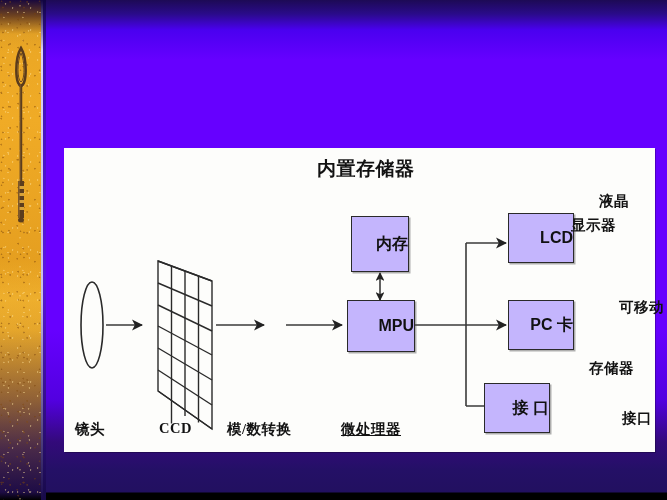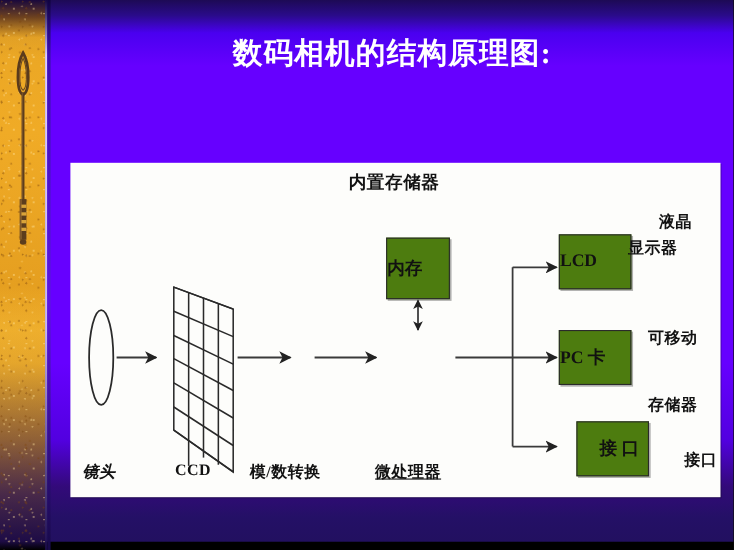--- a/index.html
+++ b/index.html
@@ -135,27 +135,27 @@
     color: #121212;
     font-family: "Liberation Serif", "DejaVu Serif", serif;
     font-size: 14.5px;
     font-weight: bold;
     white-space: nowrap;
     letter-spacing: .5px;
   }
   .box {
     position: absolute;
     border: 1.6px solid #2a2a2a;
-    background: #4d7c0f;
+    background: #c4b5fd;
     box-sizing: border-box;
     display: flex;
     align-items: center;
-    justify-content: flex-start;
+    justify-content: flex-end;
     color: #111;
-    font-family: Liberation Serif, serif;
+    font-family: Liberation Sans, sans-serif;
     font-size: 16px;
     font-weight: bold;
     box-shadow: 1.5px 1.5px 0 rgba(80,80,80,.45);
   }
 
   svg.diag {
     position: absolute;
     left: 0; top: 0;
     width: 591px; height: 304px;
     overflow: visible;
@@ -184,21 +184,20 @@
       <rect x="11" y="296" width="9" height="6" fill="#d9a33a"></rect>
       <rect x="11" y="310" width="9" height="6" fill="#d9a33a"></rect>
       <rect x="11" y="324" width="9" height="6" fill="#d9a33a"></rect>
       <rect x="11" y="338" width="9" height="6" fill="#d9a33a"></rect>
       <ellipse cx="14" cy="364" rx="6" ry="5" fill="#5c3d1d"></ellipse>
     </svg>
   </div>
   <div class="strip-edge a"></div>
   <div class="strip-edge b"></div>
 
-  <div class="title">数码相机的结构原理图:</div>
 
   <div class="panel">
 
     <svg class="diag" viewBox="0 0 591 304">
       <defs>
         <marker id="ah" viewBox="0 0 10 10" refX="9" refY="5" markerWidth="7" markerHeight="7" orient="auto-start-reverse">
           <path d="M 0 0 L 10 5 L 0 10 L 2.6 5 z" fill="#222"></path>
         </marker>
         <marker id="ahs" viewBox="0 0 10 10" refX="9" refY="5" markerWidth="5.5" markerHeight="5.5" orient="auto-start-reverse">
           <path d="M 0 0 L 10 5 L 0 10 L 2.6 5 z" fill="#222"></path>
@@ -236,47 +235,50 @@
 
       <line x1="402" y1="95" x2="402" y2="258" stroke="#3a3a3a" stroke-width="1.6"></line>
 
       <line x1="402" y1="95" x2="442" y2="95" stroke="#3a3a3a" stroke-width="1.6" marker-end="url(#ah)"></line>
 
       <line x1="402" y1="177" x2="442" y2="177" stroke="#3a3a3a" stroke-width="1.6" marker-end="url(#ah)"></line>
 
       <line x1="402" y1="258" x2="442" y2="258" stroke="#3a3a3a" stroke-width="1.6" marker-end="url(#ah)"></line>
     </svg>
 
-    <div class="lbl" style="left:253px; top:8px; font-size:16px;">内置存储器</div>
+    <div class="lbl" style="left:253px; top:8px; font-size:19px;">内置存储器</div>
 
     <div class="box" style="left:287px; top:68px; width:58px; height:56px;">
       <span>内存</span>
     </div>
 
 
+    <div class="box" style="left:283px; top:152px; width:68px; height:52px;">
+      <span>MPU</span>
+    </div>
 
     <div class="box" style="left:444px; top:152px; width:66px; height:50px;">
       <span>PC 卡</span>
     </div>
 
     <div class="box" style="left:444px; top:65px; width:66px; height:50px;">
       <span>LCD</span>
     </div>
 
-    <div class="box" style="left:460px; top:235px; width:66px; height:50px;padding-left:20px;">
+    <div class="box" style="left:420px; top:235px; width:66px; height:50px;padding-left:20px;">
       <span>接 口</span>
     </div>
 
-    <div class="lbl" style="left:11px;  top:272px;font-style:italic;">镜头</div>
+    <div class="lbl" style="left:11px;  top:272px;">镜头</div>
     <div class="lbl" style="left:95px;  top:272px; font-family:'Liberation Serif',serif;text-align:center;">CCD</div>
     <div class="lbl" style="left:163px; top:272px;">模/数转换</div>
     <div class="lbl" style="left:277px; top:272px;text-decoration:underline;">微处理器</div>
 
     <div class="lbl" style="left:535px; top:44px;">液晶</div>
     <div class="lbl" style="left:507px; top:68px;">显示器</div>
 
-    <div class="lbl" style="left:525px; top:150px;">可移动</div>
+    <div class="lbl" style="left:555px; top:150px;">可移动</div>
     <div class="lbl" style="left:525px; top:175px;margin-top:36px;">存储器</div>
 
     <div class="lbl" style="left:558px; top:250px;margin-top:11px;">接口</div>
 
   </div>
 </div>
 
 </body></html>

